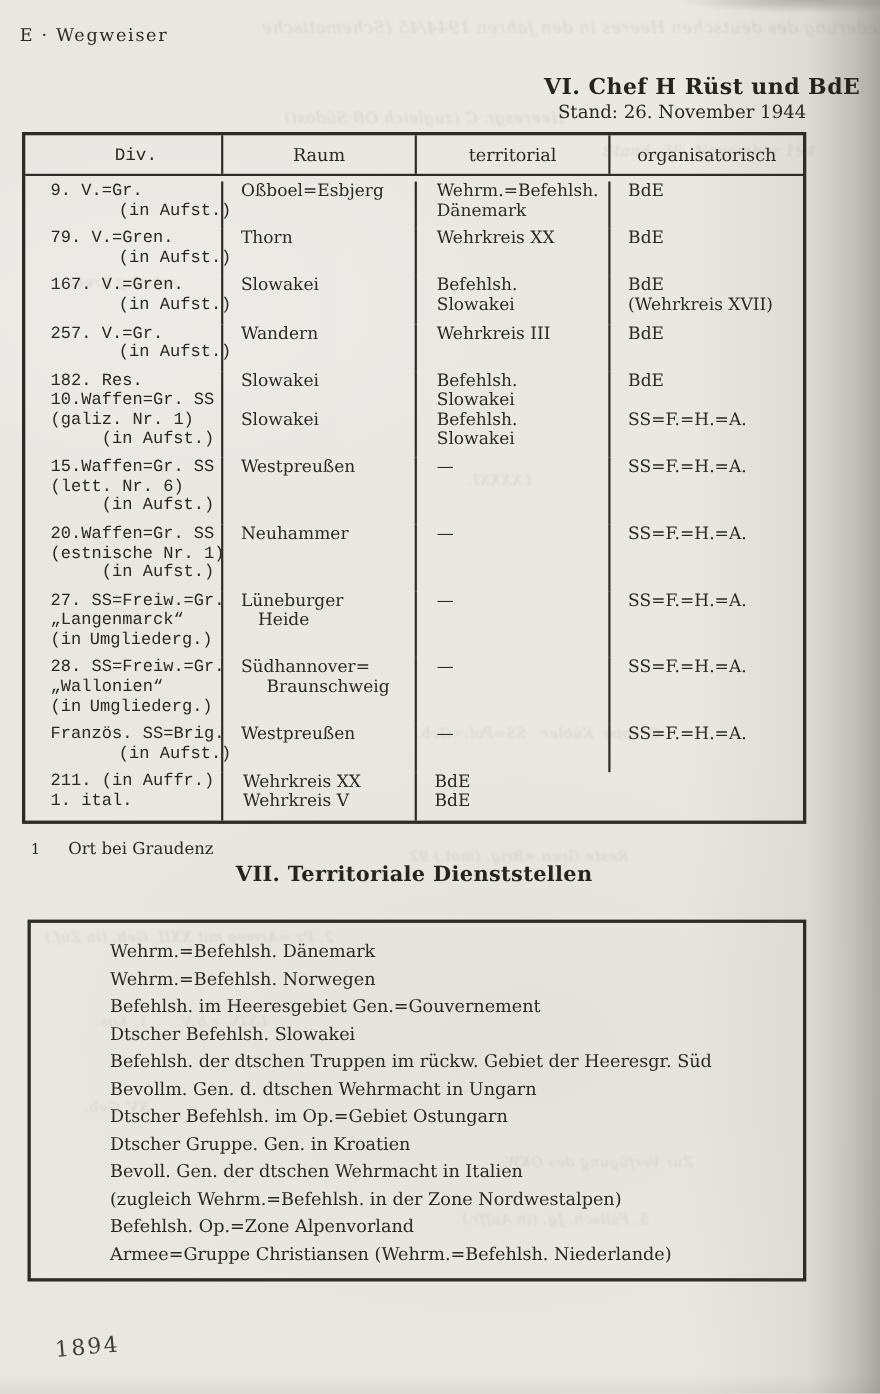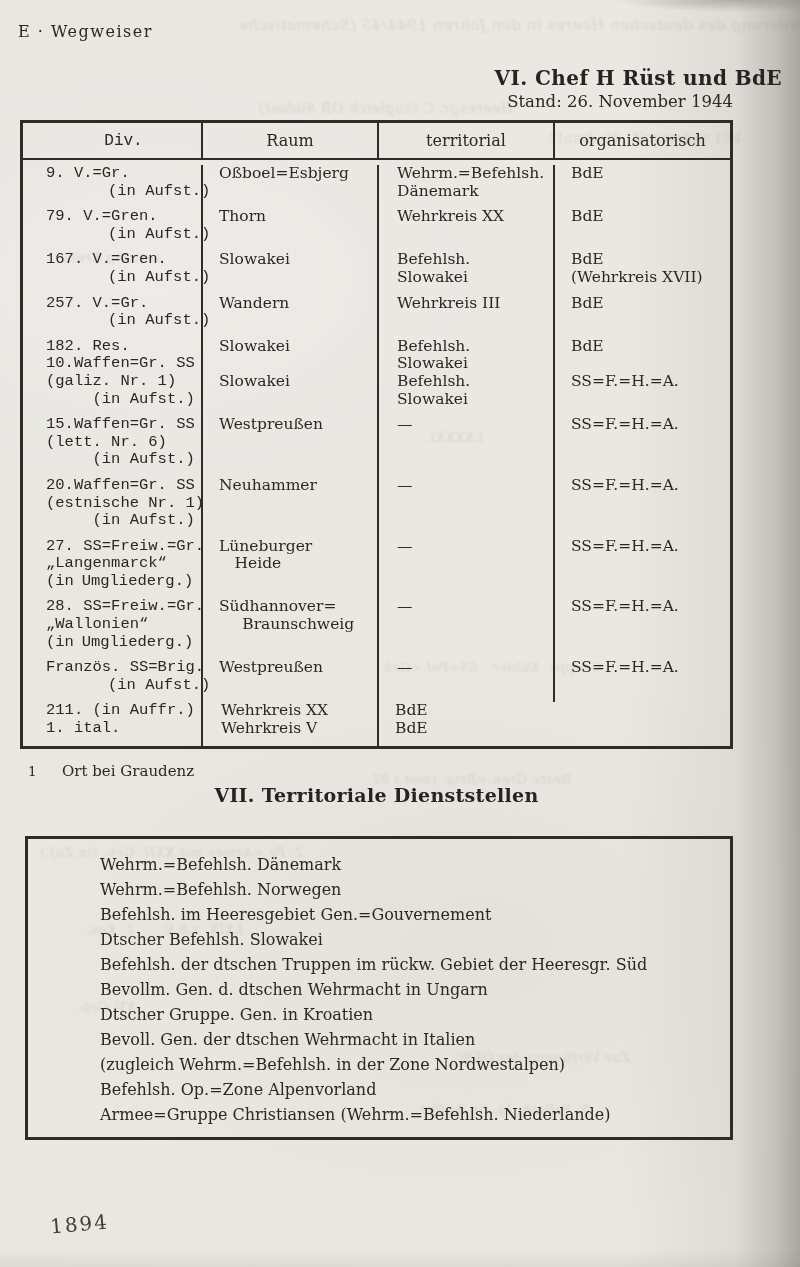--- a/index.html
+++ b/index.html
@@ -307,20 +307,21 @@
   <h2 class="vii-title">VII. Territoriale Dienststellen</h2>
 
   <div class="vii-box">
     <div>
         <div class="vii-item">Wehrm.=Befehlsh. Dänemark</div>
         <div class="vii-item">Wehrm.=Befehlsh. Norwegen</div>
         <div class="vii-item">Befehlsh. im Heeresgebiet Gen.=Gouvernement</div>
         <div class="vii-item">Dtscher Befehlsh. Slowakei</div>
         <div class="vii-item">Befehlsh. der dtschen Truppen im rückw. Gebiet der Heeresgr. Süd</div>
         <div class="vii-item">Bevollm. Gen. d. dtschen Wehrmacht in Ungarn</div>
+        <div class="vii-item">Dtscher Befehlsh. im Op.=Gebiet Ostungarn</div>
         <div class="vii-item">Dtscher Gruppe. Gen. in Kroatien</div>
         <div class="vii-item">Bevoll. Gen. der dtschen Wehrmacht in Italien</div>
         <div class="vii-item">(zugleich Wehrm.=Befehlsh. in der Zone Nordwestalpen)</div>
         <div class="vii-item">Befehlsh. Op.=Zone Alpenvorland</div>
         <div class="vii-item">Armee=Gruppe Christiansen (Wehrm.=Befehlsh. Niederlande)</div>
       </div>
   </div>
 
   <div class="page-number">1894</div>
 

